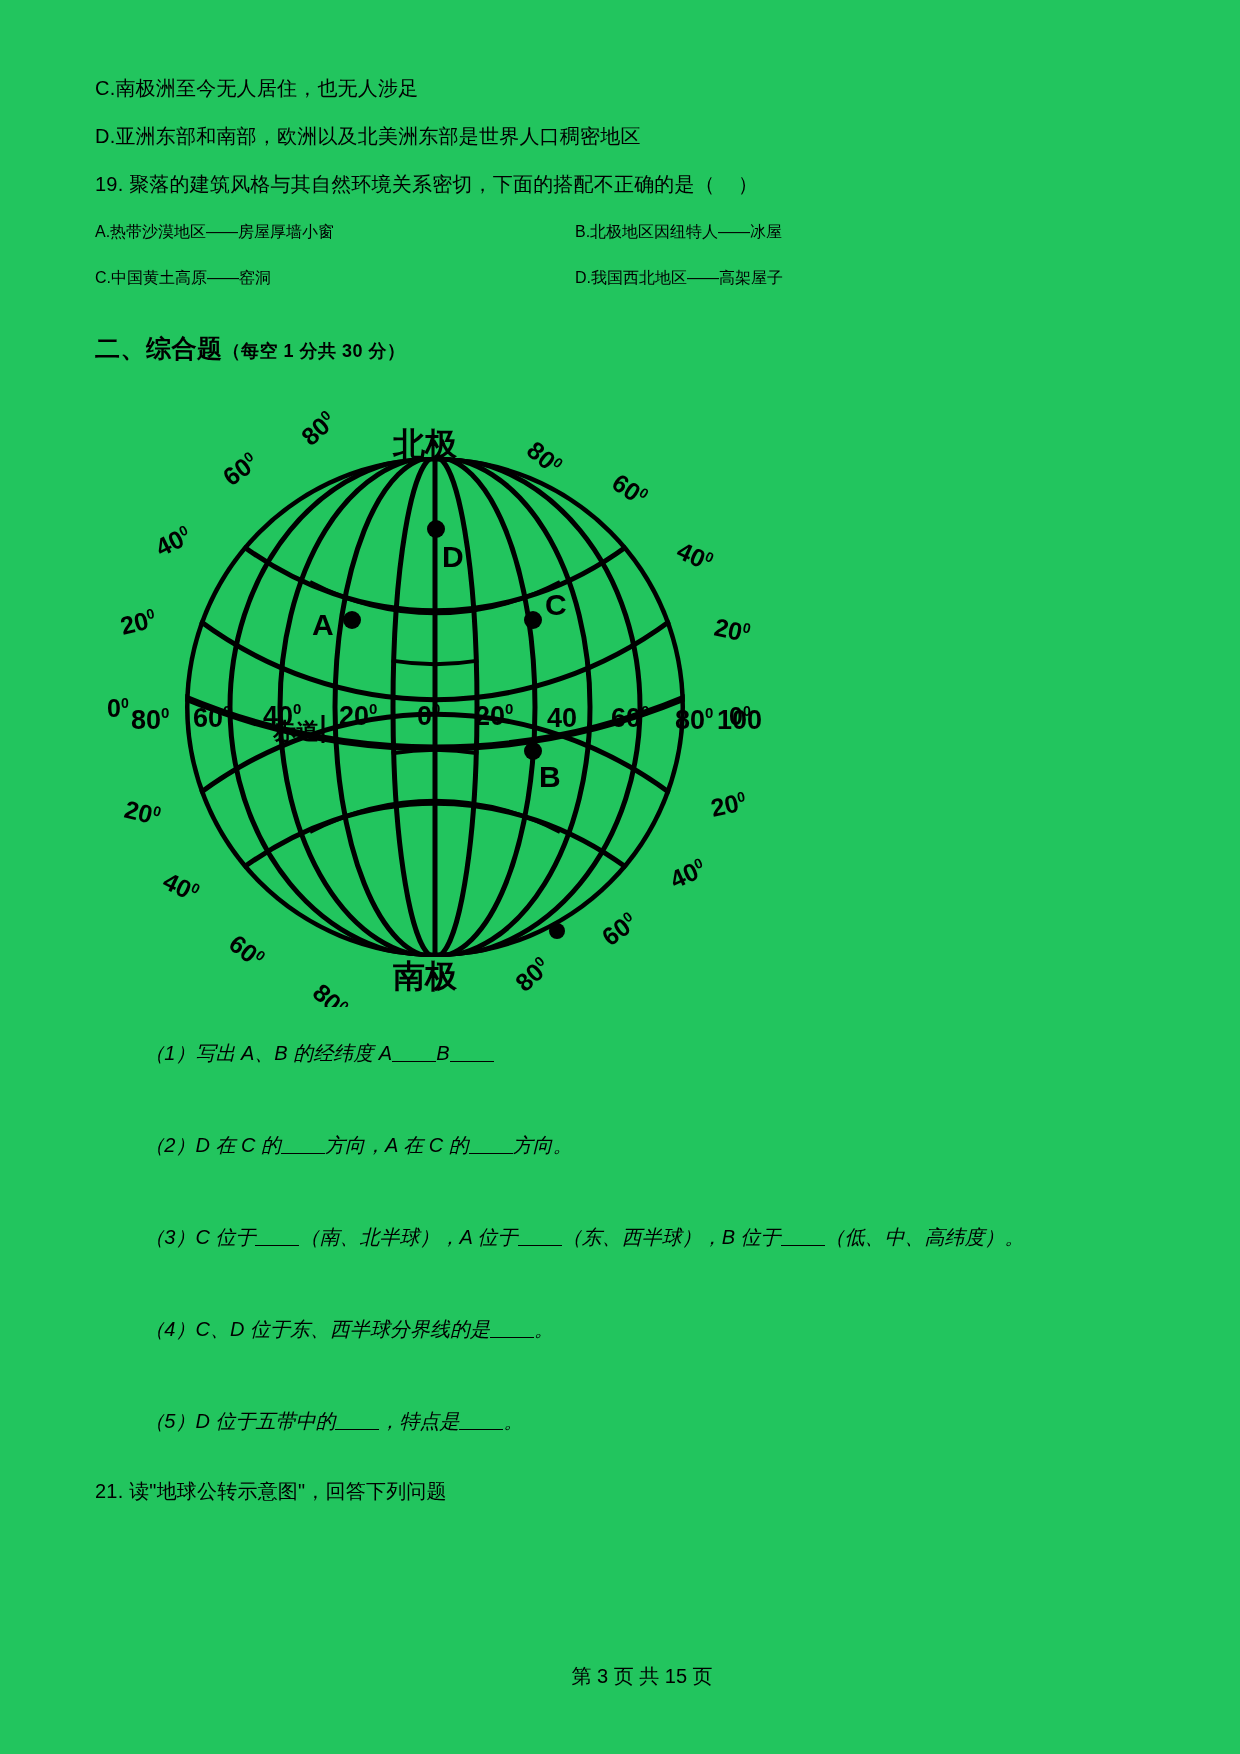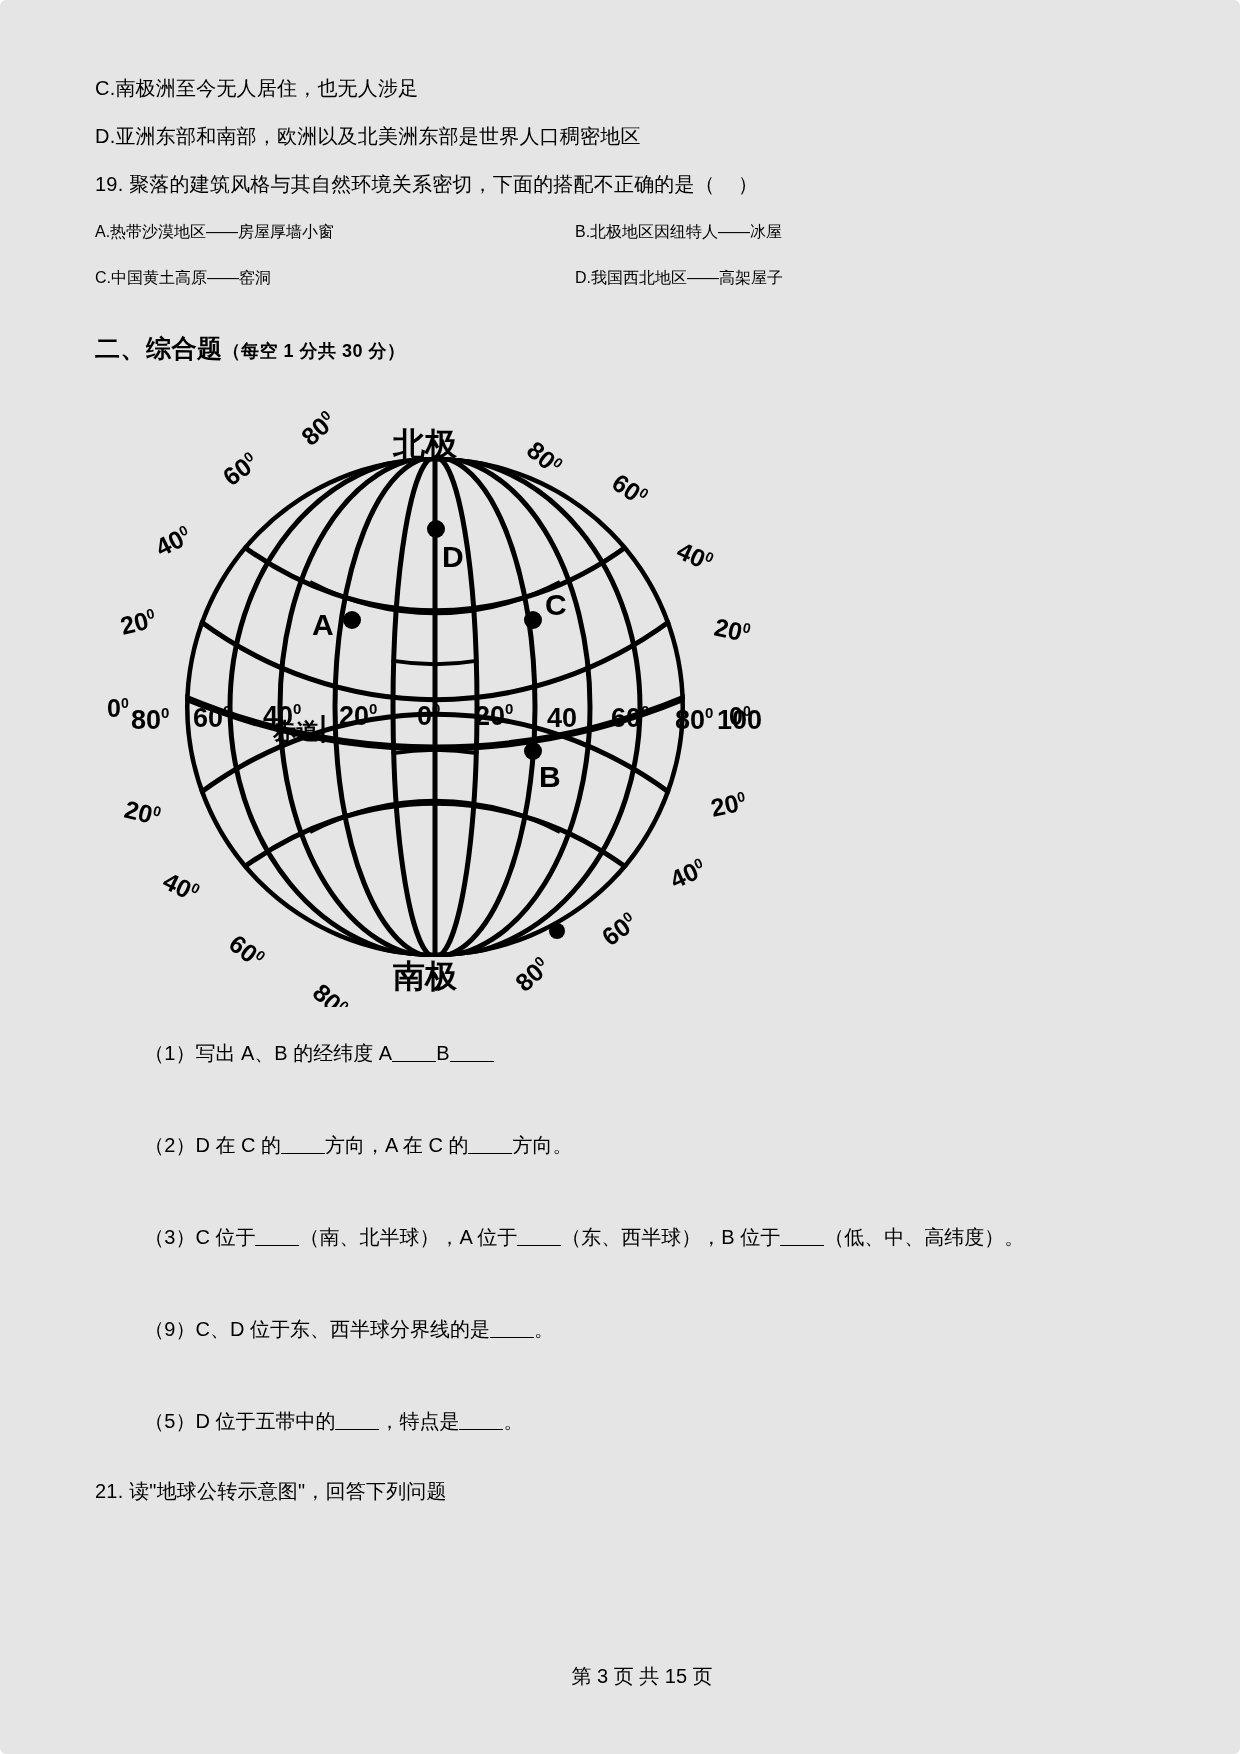--- a/index.html
+++ b/index.html
@@ -10,23 +10,22 @@
   }
   body {
     font-family: "Liberation Sans", "DejaVu Sans", sans-serif;
     color: #000000;
   }
   .page {
     position: relative;
     width: 1240px;
     height: 1754px;
     margin: 0 auto;
-    background: #e5e5e5;
+    background: #22c55e;
     overflow: hidden;
-    border-radius: 6px;
   }
   .content {
     position: absolute;
     left: 95px;
     top: 78px;
     width: 1050px;
   }
   .q-line {
     font-size: 20px;
     line-height: 1.0;
@@ -72,20 +71,21 @@
     height: 600px;
     position: relative;
     margin-left: 10px;
   }
   .sub-q {
     font-size: 20px;
     line-height: 1.0;
     margin: 0 0 30px 0;
     padding-left: 16px;
     white-space: pre-wrap;
+    font-style: italic;
   }
   .blank-u {
     display: inline-block;
     border-bottom: 1.6px solid #000;
     min-width: 44px;
     height: 1em;
     vertical-align: -2px;
   }
   .footer {
     position: absolute;
@@ -241,21 +241,21 @@
 
     <div class="sub-q">
       <span>（2）D 在 C 的</span><span class="blank-u"></span><span>方向，A 在 C 的</span><span class="blank-u"></span><span>方向。</span>
     </div>
 
     <div class="sub-q">
       <span>（3）C 位于</span><span class="blank-u"></span><span>（南、北半球），A 位于</span><span class="blank-u"></span><span>（东、西半球），B 位于</span><span class="blank-u"></span><span>（低、中、高纬度）。</span>
     </div>
 
     <div class="sub-q">
-      <span>（9）C、D 位于东、西半球分界线的是</span><span class="blank-u"></span><span>。</span>
+      <span>（4）C、D 位于东、西半球分界线的是</span><span class="blank-u"></span><span>。</span>
     </div>
 
     <div class="sub-q">
       <span>（5）D 位于五带中的</span><span class="blank-u"></span><span>，特点是</span><span class="blank-u"></span><span>。</span>
     </div>
 
     <div class="q-line">21. 读"地球公转示意图"，回答下列问题</div>
 
   </div>
 

